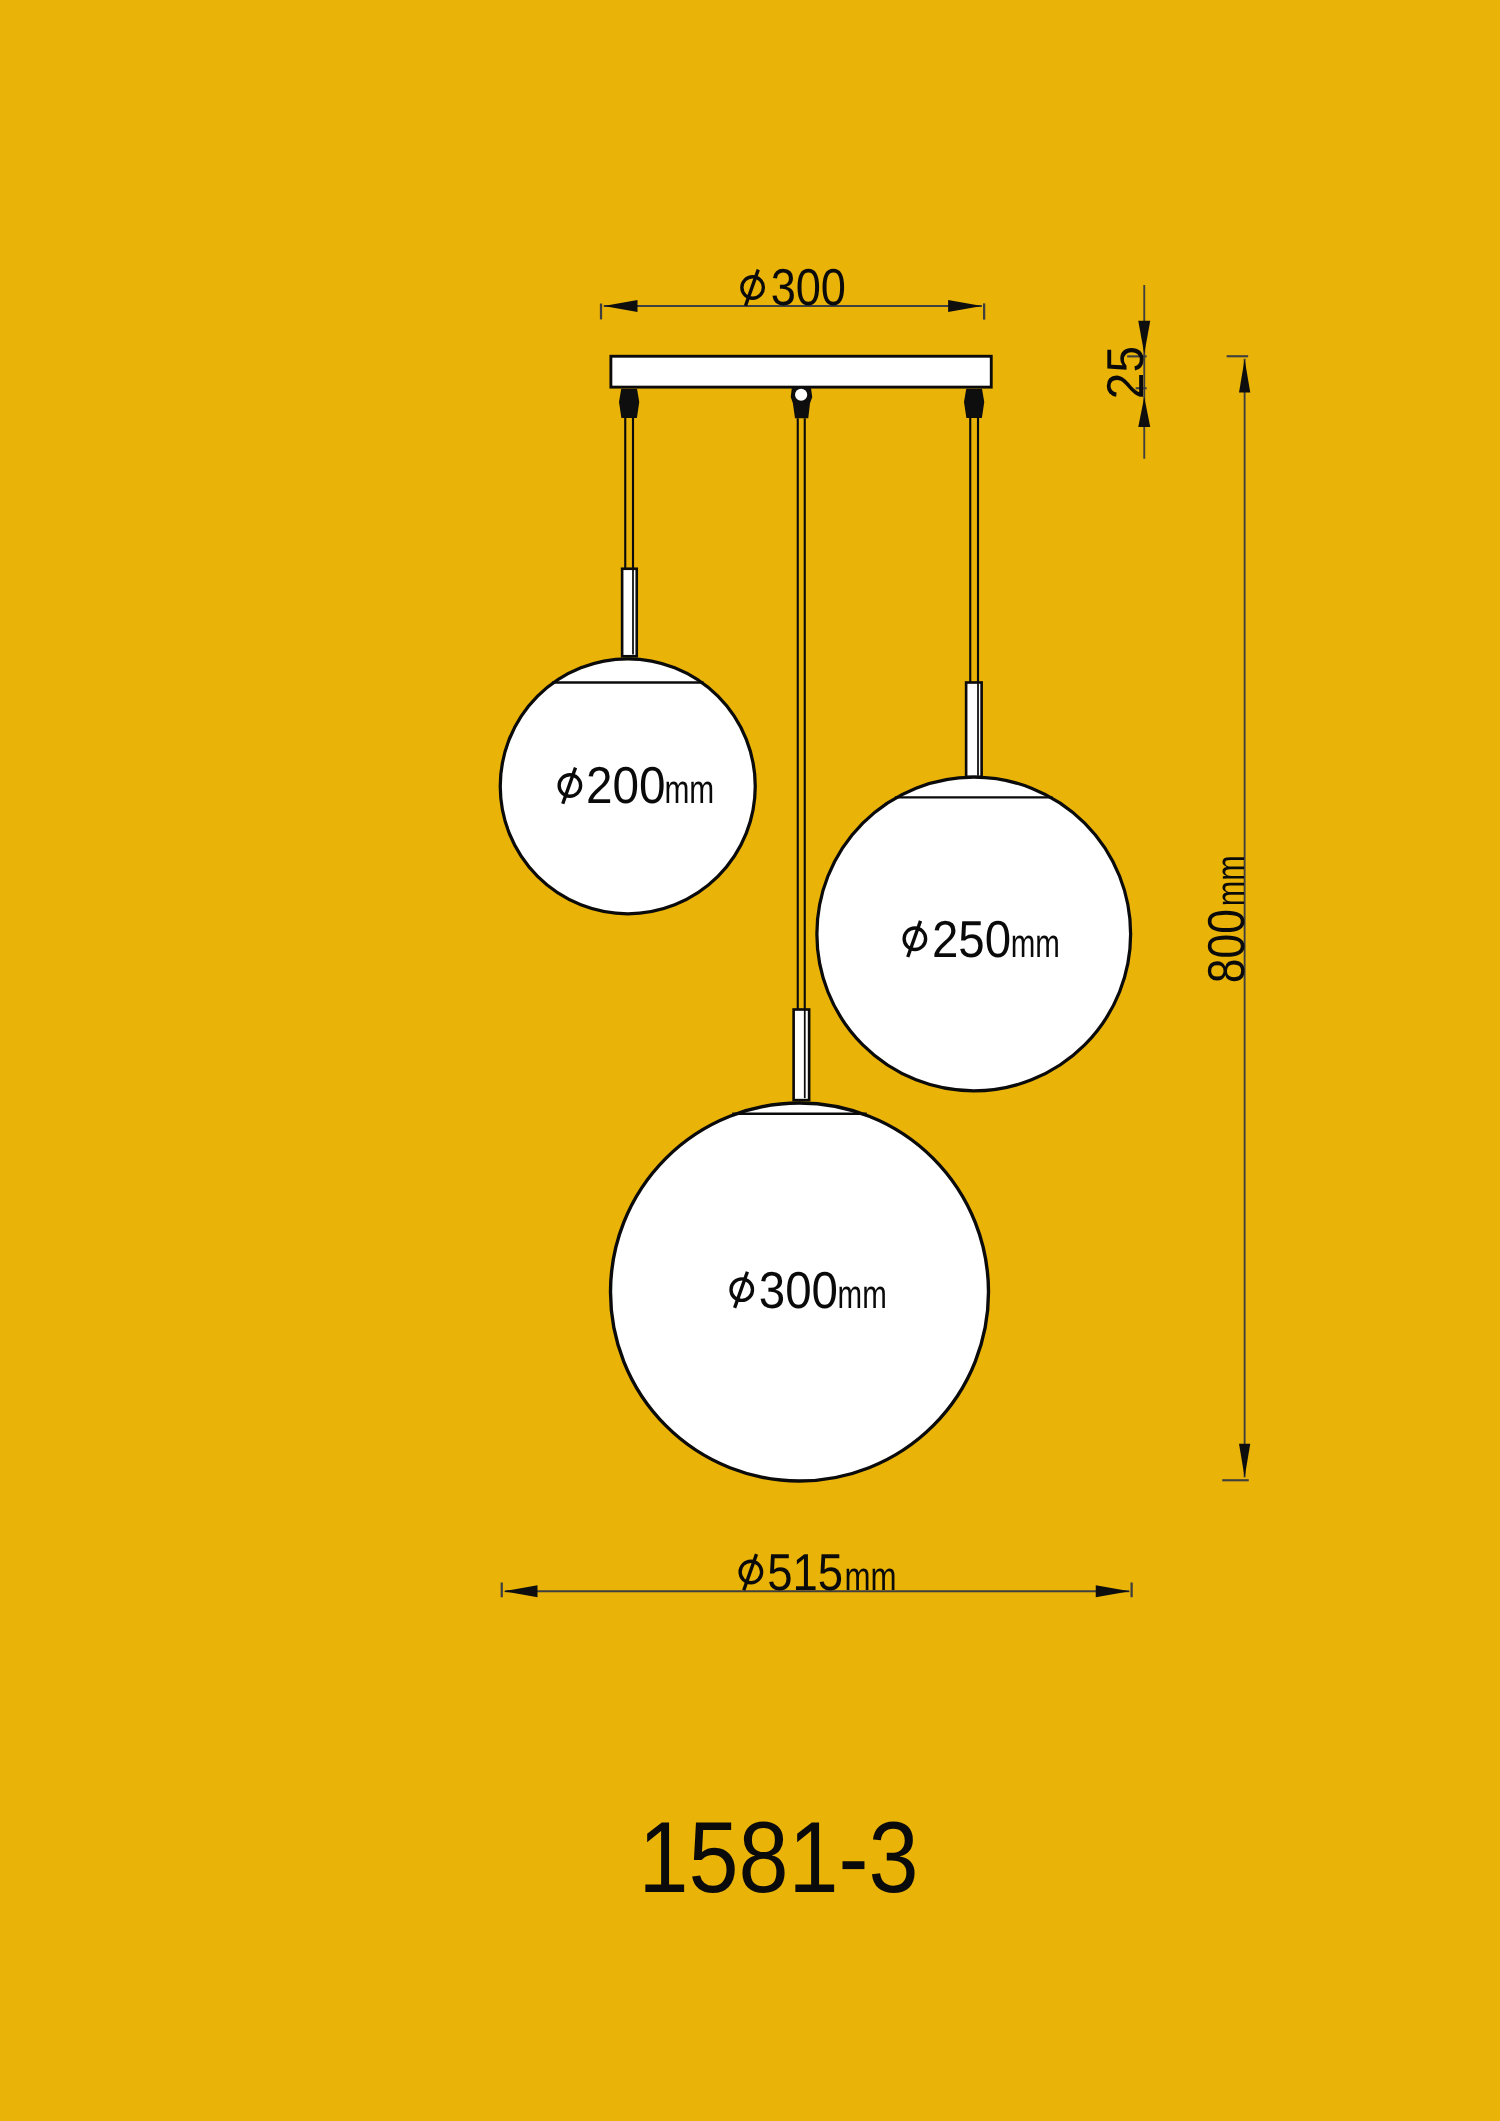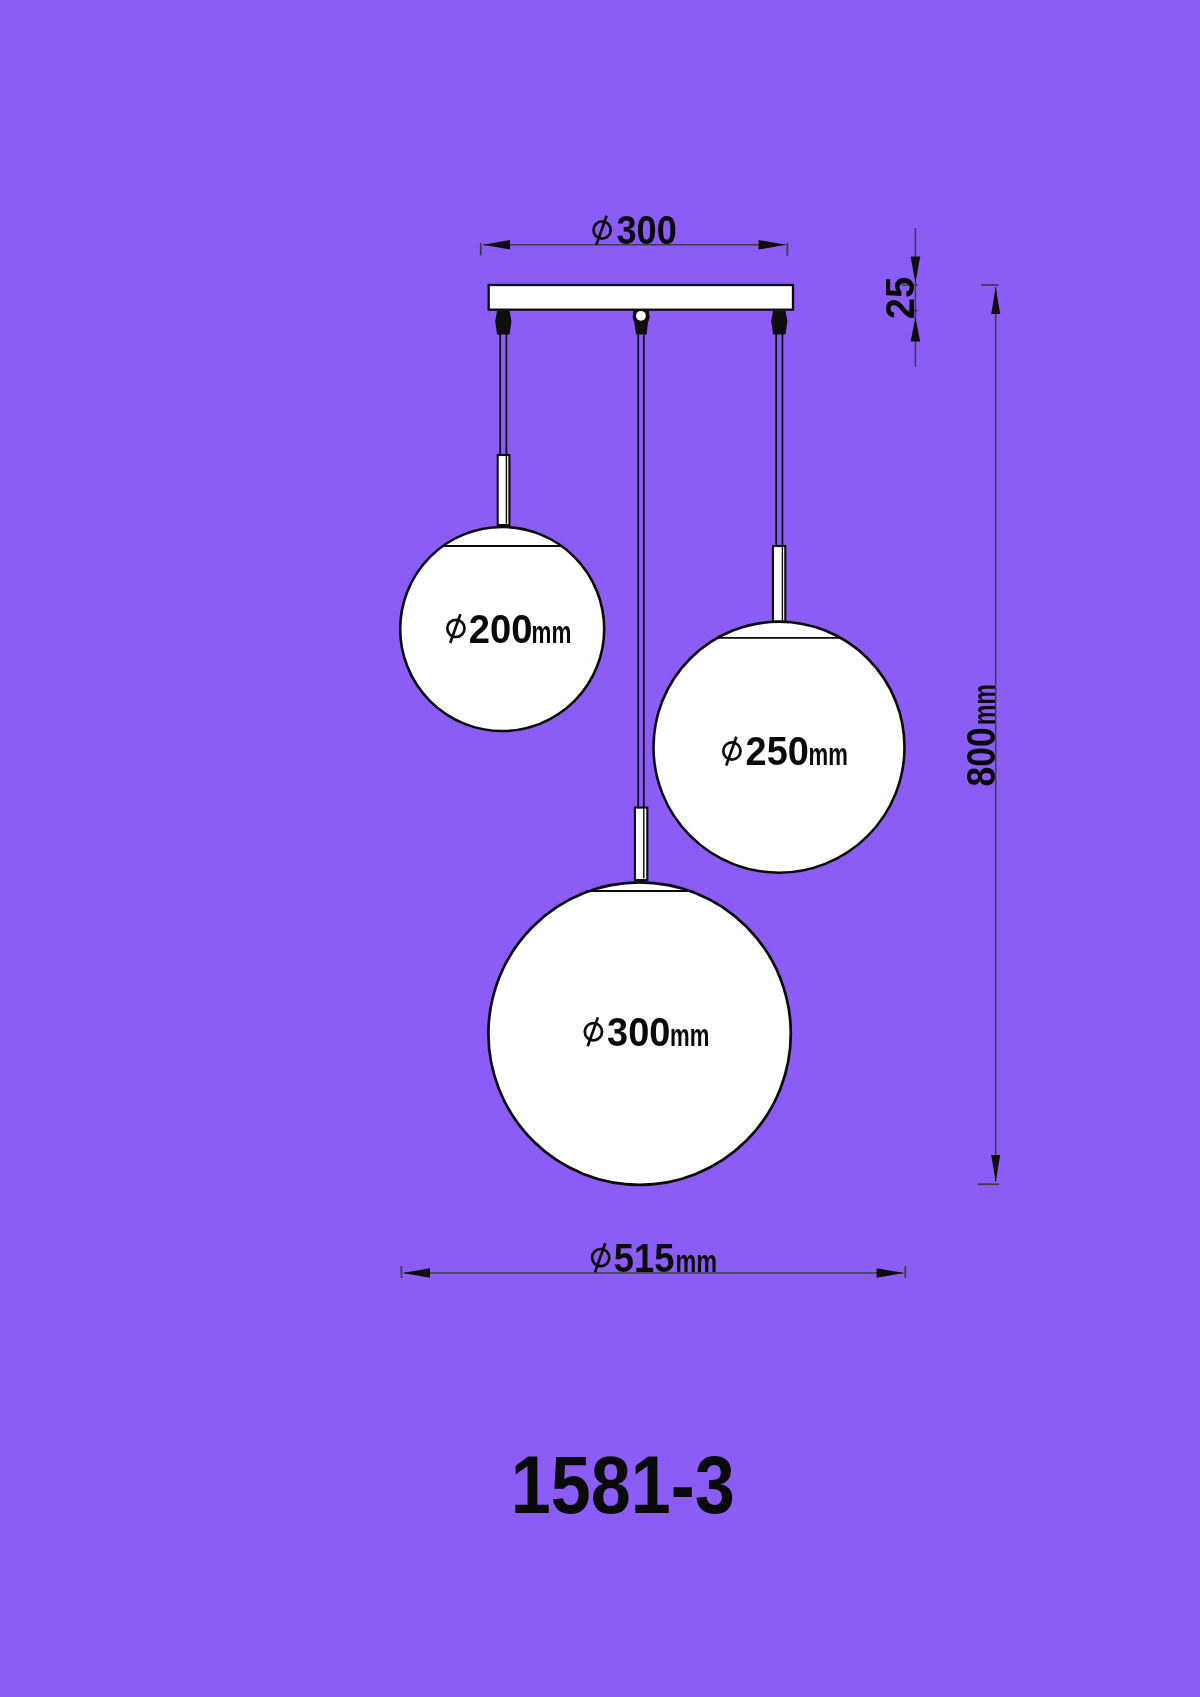--- a/index.html
+++ b/index.html
@@ -1,16 +1,16 @@
 <!DOCTYPE html>
 <html><head>
 <meta charset="utf-8">
 <style>
   html,body{margin:0;padding:0;background:#ffffff;}
-  .page{position:relative;width:1200px;height:1697px;background:#8b5cf6;overflow:hidden;font-weight:bold;}
+  .page{position:relative;width:1200px;height:1697px;background:#eab308;overflow:hidden;}
   svg{display:block;}
   text{font-family:"Liberation Sans",sans-serif;fill:#0a0a0a;}
 </style>
 </head>
 <body>
 <div class="page">
 <svg width="1200" height="1697" viewBox="0 0 1200 1697">
 
 <rect x="488.7" y="285" width="304.3" height="24.7" fill="#ffffff" stroke="#0b0b0b" stroke-width="2.3"></rect>
 

